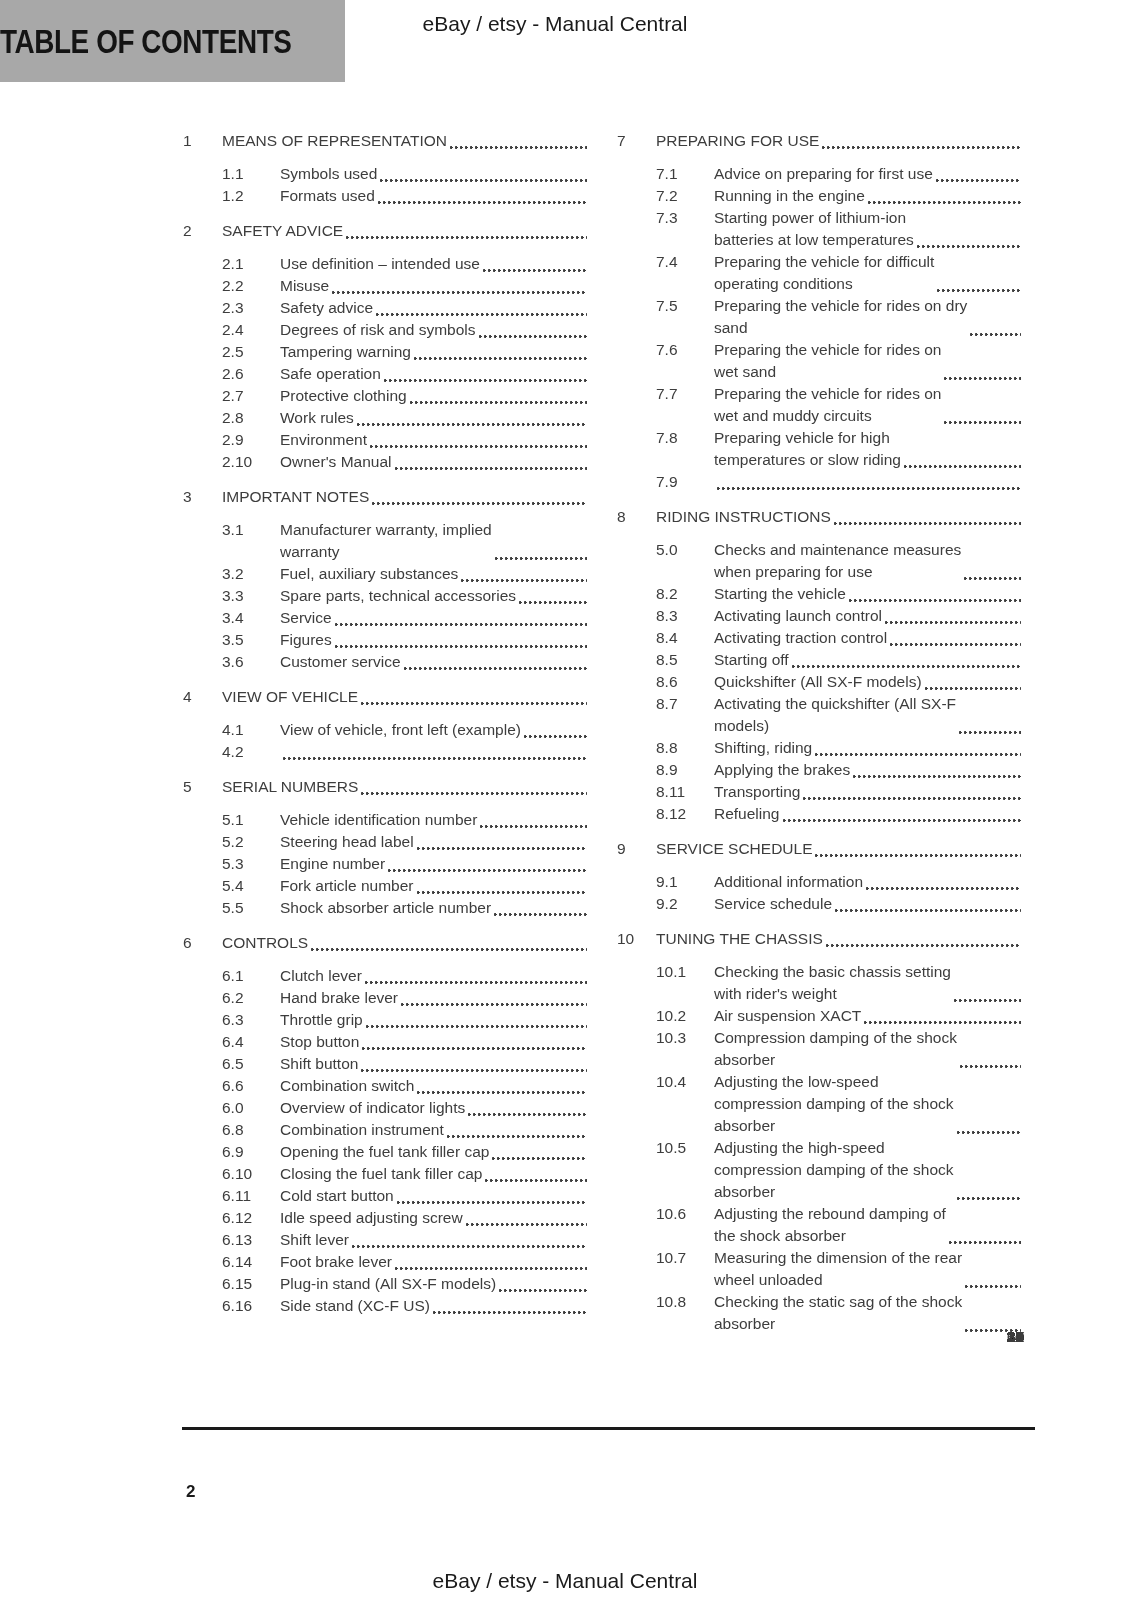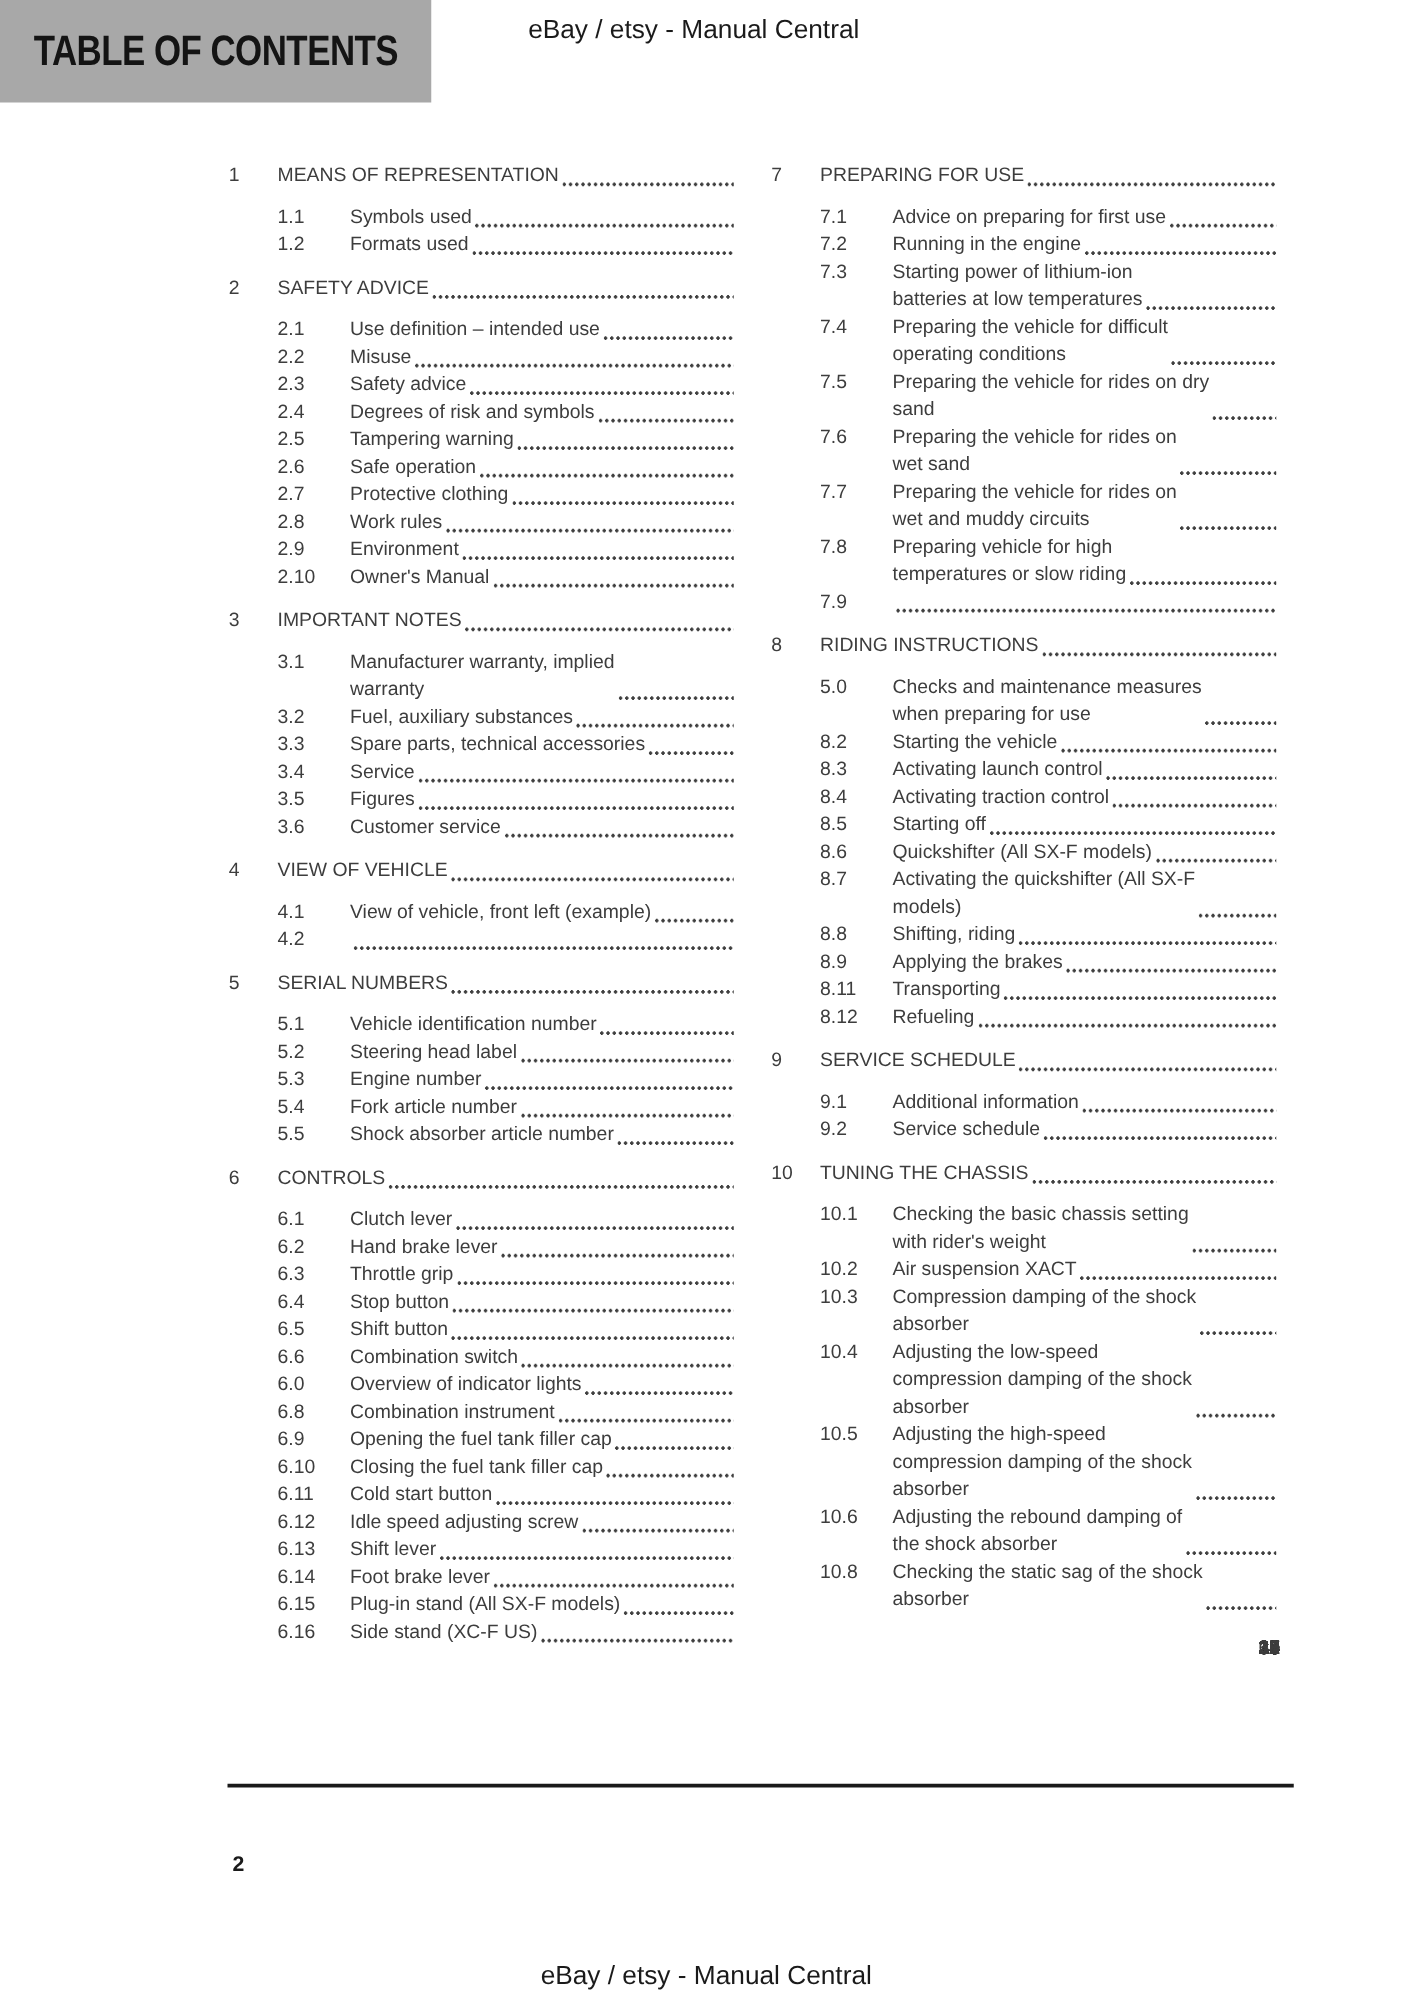--- a/index.html
+++ b/index.html
@@ -13,21 +13,20 @@
   }
   .page{position:absolute;inset:0;}
 
   
   .toc-box{
     position:absolute;left:0;top:0;
     width:345px;height:82px;
     background:#a8a8a8;
     display:flex;align-items:center;
     box-sizing:border-box;
-    padding-left:27px;
   }
   .toc-box .toc-box-label{
     font-size:34px;font-weight:bold;color:#141414;
     letter-spacing:-.5px;white-space:nowrap;
     transform:scaleX(.82);transform-origin:left center;
   }
   .header-site{
     position:absolute;top:12px;left:0;width:1110px;
     text-align:center;font-size:21px;color:#1a1a1a;
   }
@@ -586,20 +585,27 @@
             <span class="page">38</span>
           </div>
           <div class="row sub">
             <span class="num">10.6</span>
             <span class="title">Adjusting the rebound damping of
 the shock absorber</span>
             <span class="leader"></span>
             <span class="page">38</span>
           </div>
           <div class="row sub">
+            <span class="num">10.7</span>
+            <span class="title">Measuring the dimension of the rear
+wheel unloaded</span>
+            <span class="leader"></span>
+            <span class="page">39</span>
+          </div>
+          <div class="row sub">
             <span class="num">10.8</span>
             <span class="title">Checking the static sag of the shock
 absorber</span>
             <span class="leader"></span>
             <span class="page">60</span>
           </div>
         </div>
       </div>
   </div>
 

